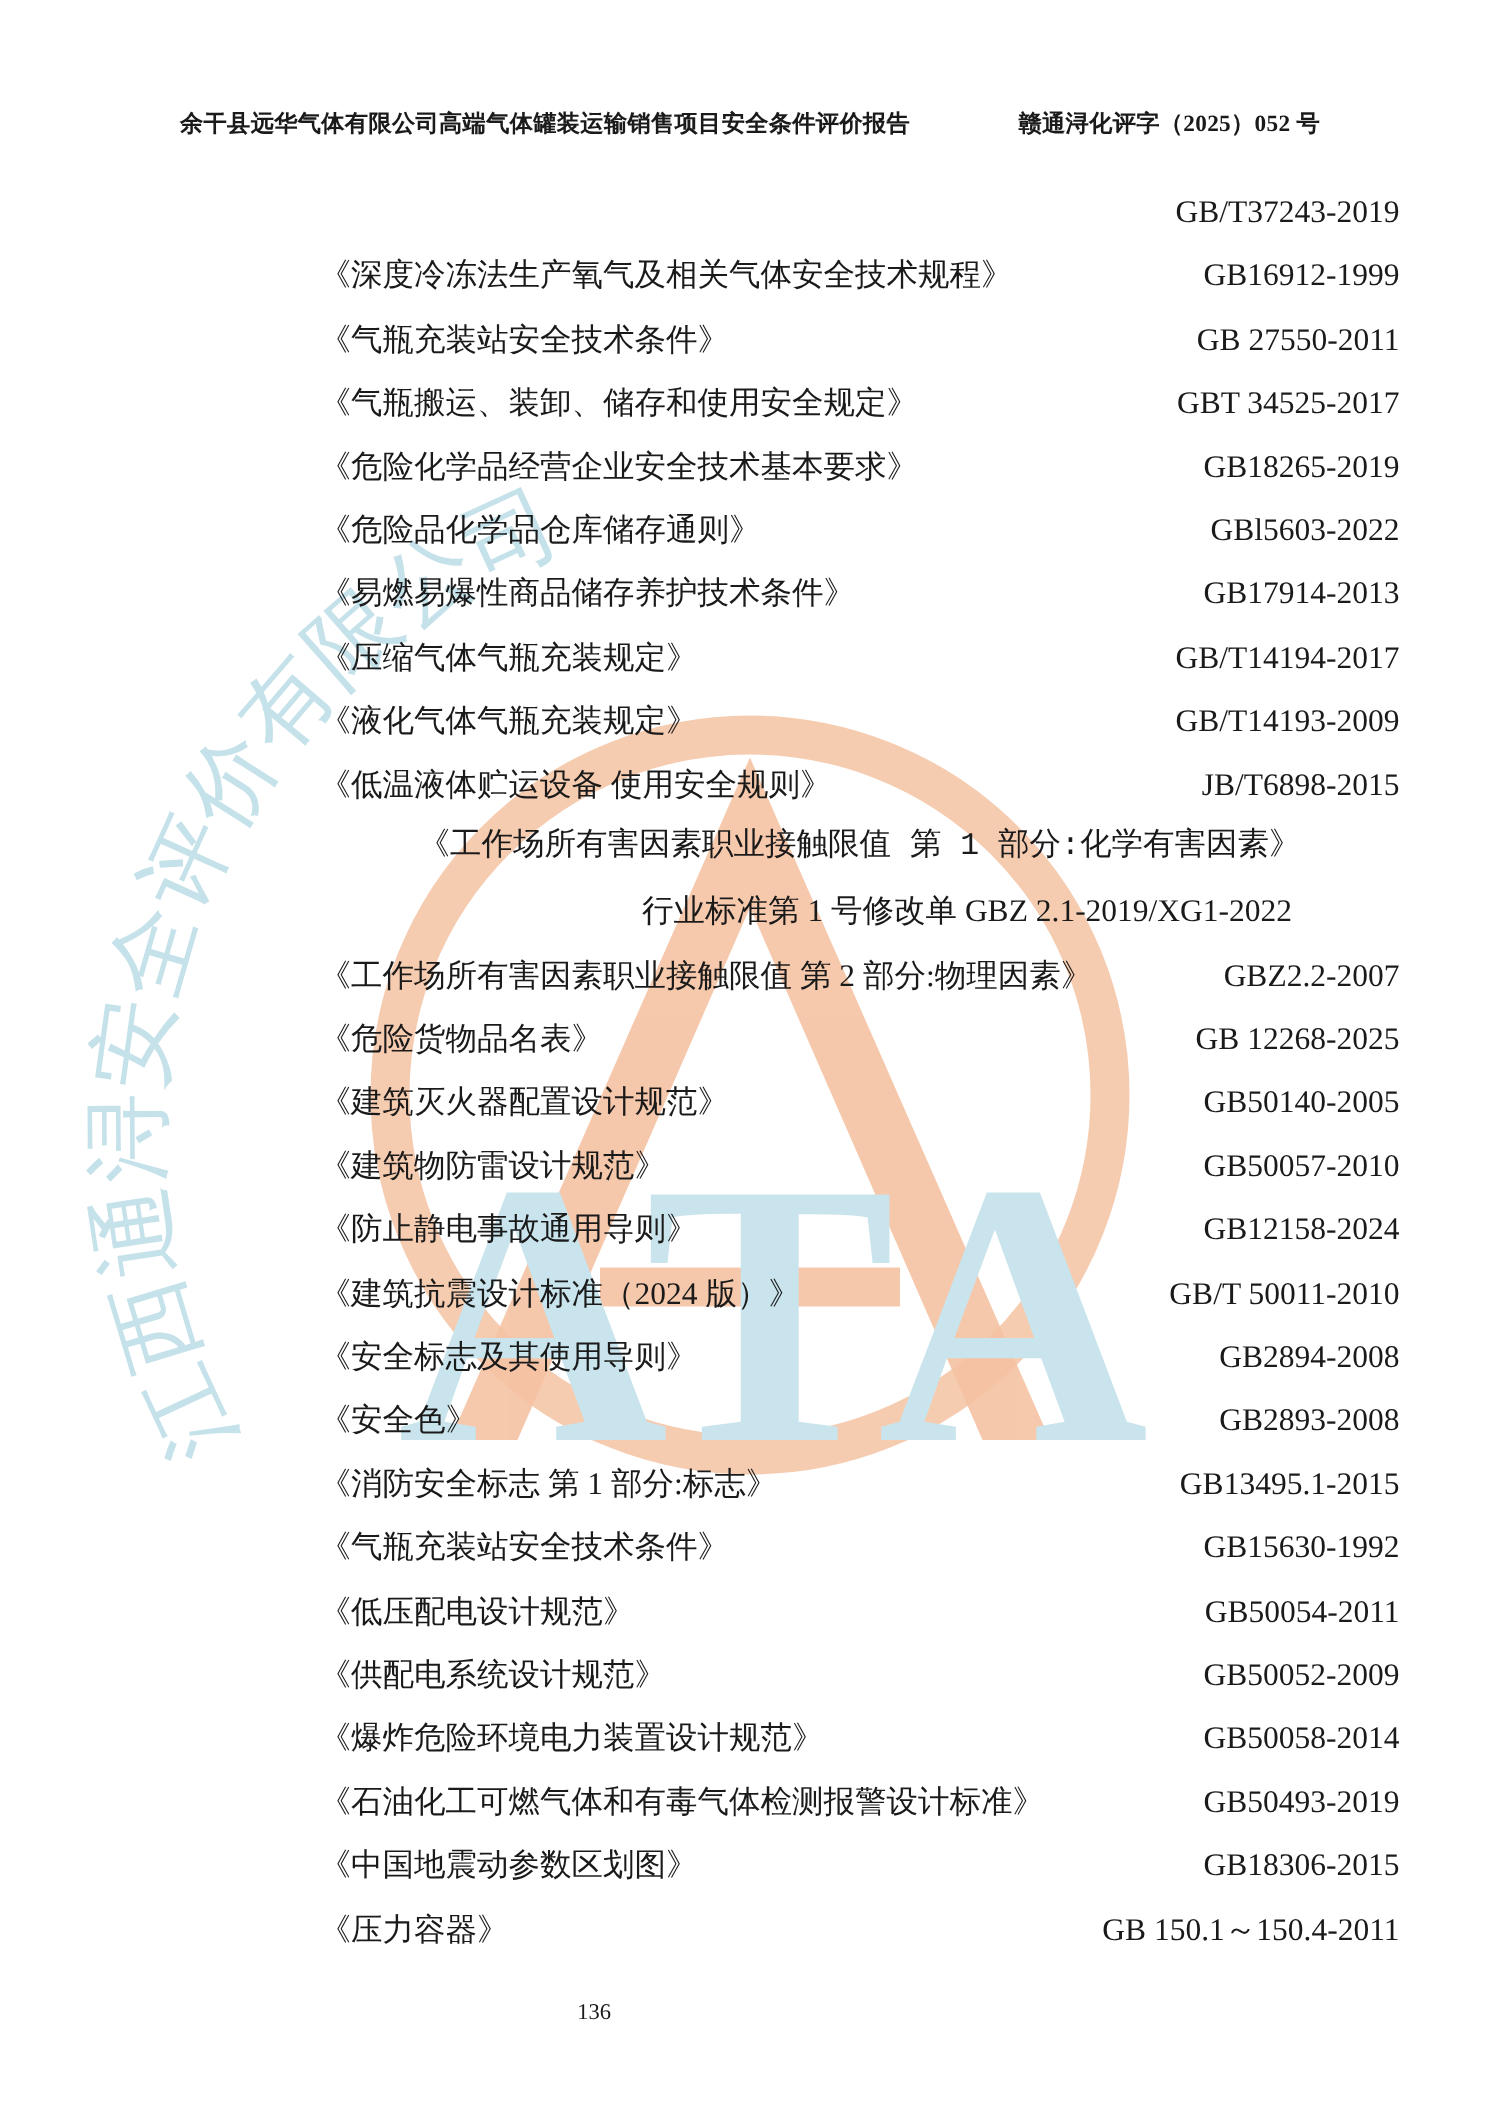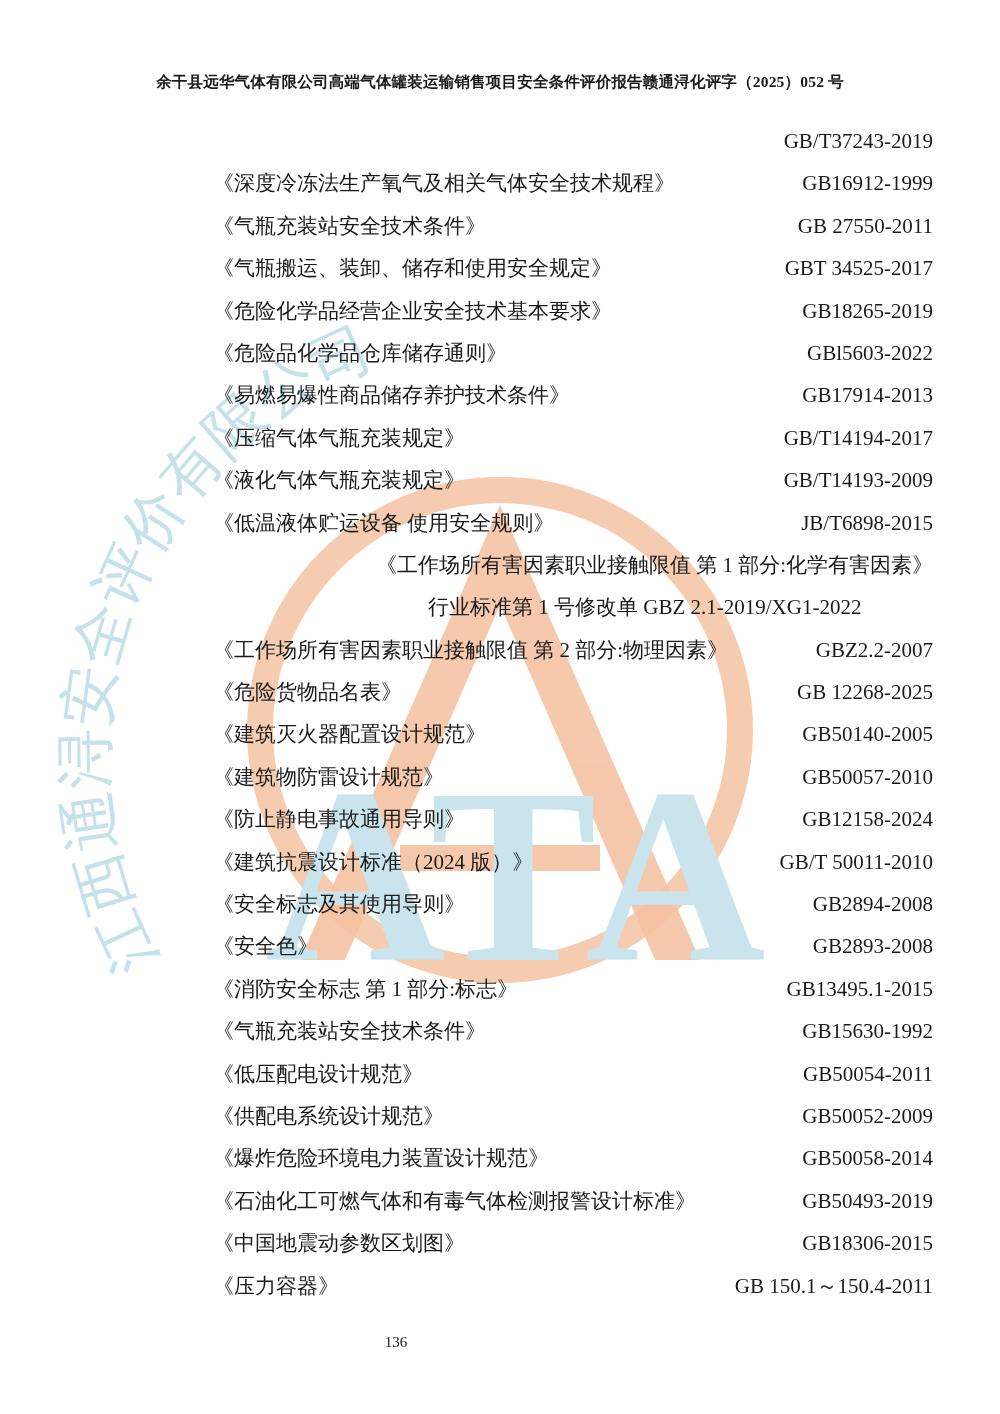--- a/index.html
+++ b/index.html
@@ -28,21 +28,21 @@
     z-index: 0;
   }
 
   
   .header {
     position: absolute;
     left: 120px;
     top: 72px;
     width: 760px;
     display: flex;
-    justify-content: center;
+    justify-content: space-between;
     align-items: baseline;
     font-size: 15.5px;
     font-weight: bold;
     letter-spacing: 0.2px;
     z-index: 2;
   }
   .header-left {
     white-space: nowrap;
   }
   .header-right {
@@ -63,32 +63,33 @@
     display: flex;
     align-items: baseline;
     justify-content: space-between;
     padding: 0 95px 0 185px;
     height: 42.4px;
     font-size: 21px;
     line-height: 42.4px;
     white-space: nowrap;
   }
   .row .title {
-    text-align: right;
+    text-align: center;
   }
   .row .code {
     font-family: "Liberation Serif", "DejaVu Serif", serif;
     text-align: right;
   }
   .row.code-only {
     justify-content: flex-end;
   }
   
   .row.full .title {
     width: 100%;
+    font-family: Liberation Mono, monospace;
   }
   
   .row.continuation {
     padding-left: 400px;
     justify-content: flex-start;
   }
   .row.continuation .cont-text {
     text-align: right;
   }
   .row.tight .code {

